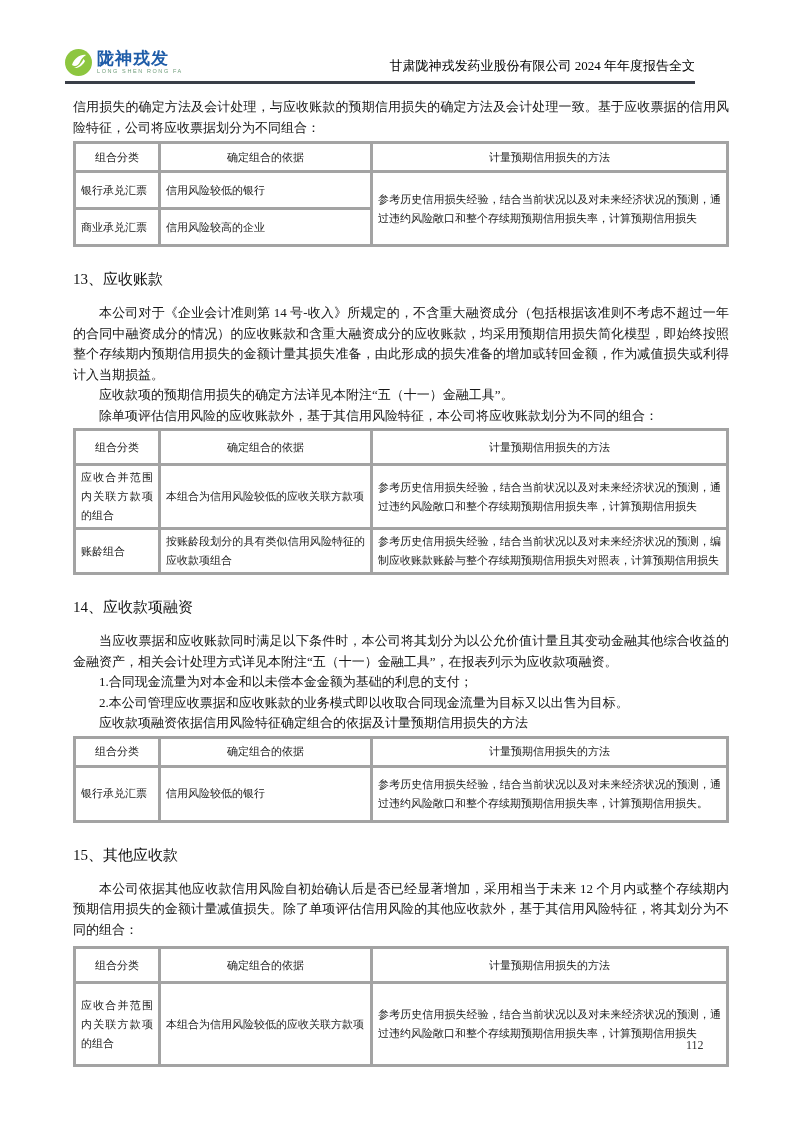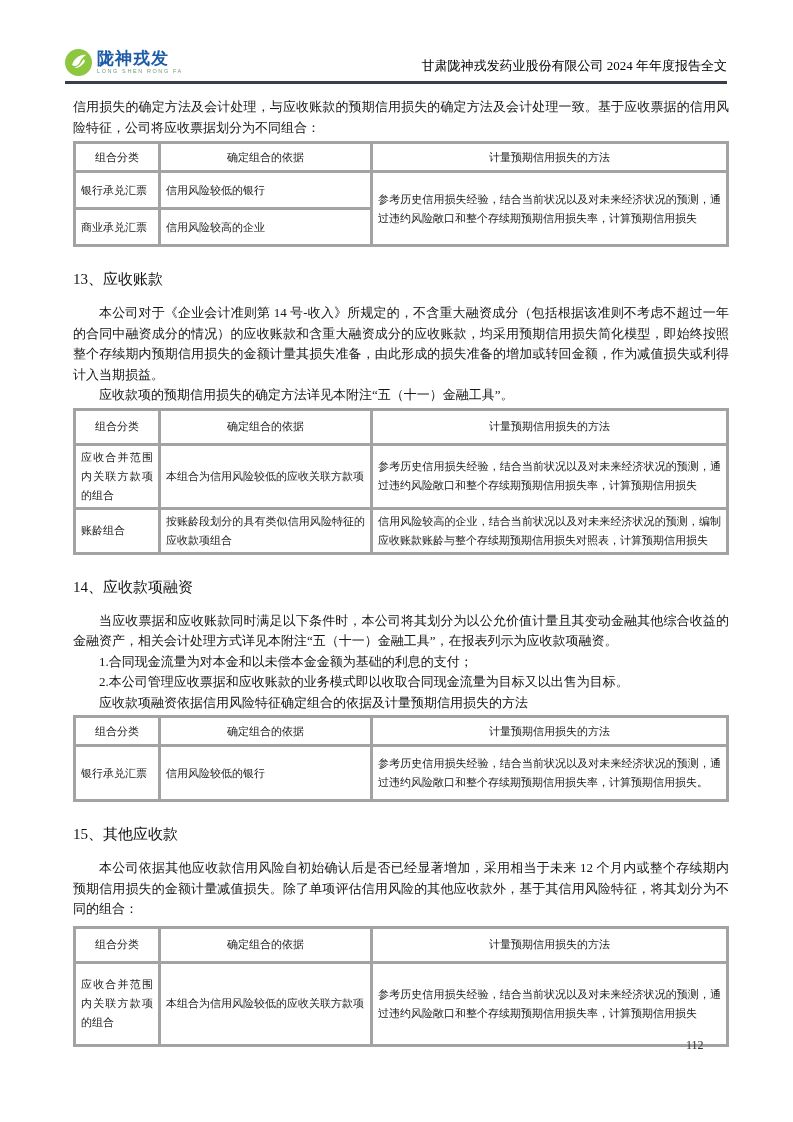--- a/index.html
+++ b/index.html
@@ -3,21 +3,20 @@
 <meta charset="utf-8">
 <style>
   html,body{margin:0;padding:0;background:#ffffff;}
   .page{
     position:relative;
     width:758px;height:1122px;
     background:#ffffff;
     font-family:"Liberation Serif","DejaVu Serif",serif;
     color:#161616;
     overflow:hidden;
-    padding-left:32px;
   }
   
   .header{
     position:absolute;top:48px;left:65px;right:63px;
     display:flex;justify-content:space-between;align-items:flex-end;
     padding-bottom:5px;
     border-bottom:3px solid #3a3f48;
     height:28px;
   }
   .logo{display:flex;align-items:center;gap:5px;}
@@ -112,20 +111,21 @@
       <tr>
         <td class="c-center">商业承兑汇票</td>
         <td class="c-center">信用风险较高的企业</td>
       </tr>
     </tbody>
       </table>
 
     <h2 class="sec-heading">13、应收账款</h2>
     <p class="para indent gap-s">本公司对于《企业会计准则第 14 号-收入》所规定的，不含重大融资成分（包括根据该准则不考虑不超过一年的合同中融资成分的情况）的应收账款和含重大融资成分的应收账款，均采用预期信用损失简化模型，即始终按照整个存续期内预期信用损失的金额计量其损失准备，由此形成的损失准备的增加或转回金额，作为减值损失或利得计入当期损益。</p>
     <p class="para indent">应收款项的预期信用损失的确定方法详见本附注“五（十一）金融工具”。</p>
+    <p class="para indent">除单项评估信用风险的应收账款外，基于其信用风险特征，本公司将应收账款划分为不同的组合：</p>
 
     <table class="grid t2" style="margin-top:2px">
       <colgroup>
           <col style="width:13%">
           <col style="width:32.5%">
           <col style="width:54.5%">
         </colgroup>
       <tbody>
           <tr>
         <th style="height:28px">组合分类</th>
@@ -133,21 +133,21 @@
         <th>计量预期信用损失的方法</th>
       </tr>
       <tr>
         <td class="c-just">应收合并范围内关联方款项的组合</td>
         <td class="c-just">本组合为信用风险较低的应收关联方款项</td>
         <td class="c-just">参考历史信用损失经验，结合当前状况以及对未来经济状况的预测，通过违约风险敞口和整个存续期预期信用损失率，计算预期信用损失</td>
       </tr>
       <tr>
         <td class="c-just">账龄组合</td>
         <td class="c-just">按账龄段划分的具有类似信用风险特征的应收款项组合</td>
-        <td class="c-just">信用风险较高的企业，结合当前状况以及对未来经济状况的预测，编制应收账款账龄与整个存续期预期信用损失对照表，计算预期信用损失</td>
+        <td class="c-just">参考历史信用损失经验，结合当前状况以及对未来经济状况的预测，编制应收账款账龄与整个存续期预期信用损失对照表，计算预期信用损失</td>
       </tr>
     </tbody>
       </table>
 
     <h2 class="sec-heading">14、应收款项融资</h2>
     <p class="para indent gap-s">当应收票据和应收账款同时满足以下条件时，本公司将其划分为以公允价值计量且其变动金融其他综合收益的金融资产，相关会计处理方式详见本附注“五（十一）金融工具”，在报表列示为应收款项融资。</p>
     <p class="para indent">1.合同现金流量为对本金和以未偿本金金额为基础的利息的支付；</p>
     <p class="para indent">2.本公司管理应收票据和应收账款的业务模式即以收取合同现金流量为目标又以出售为目标。</p>
     <p class="para indent">应收款项融资依据信用风险特征确定组合的依据及计量预期信用损失的方法</p>
 

